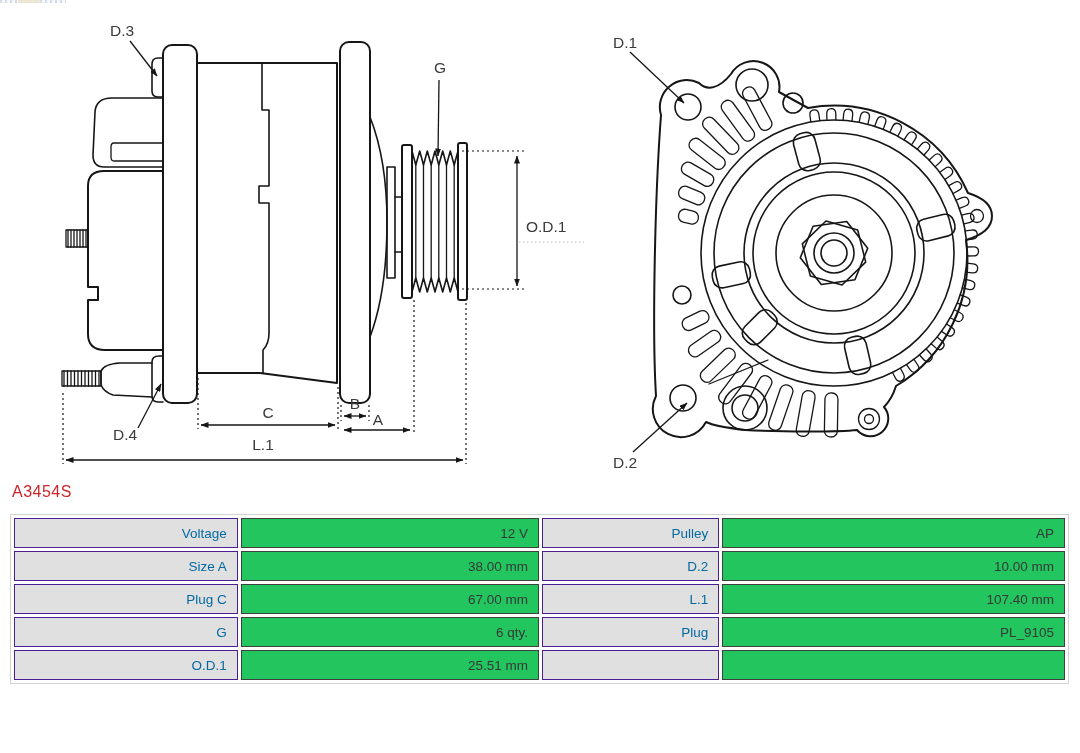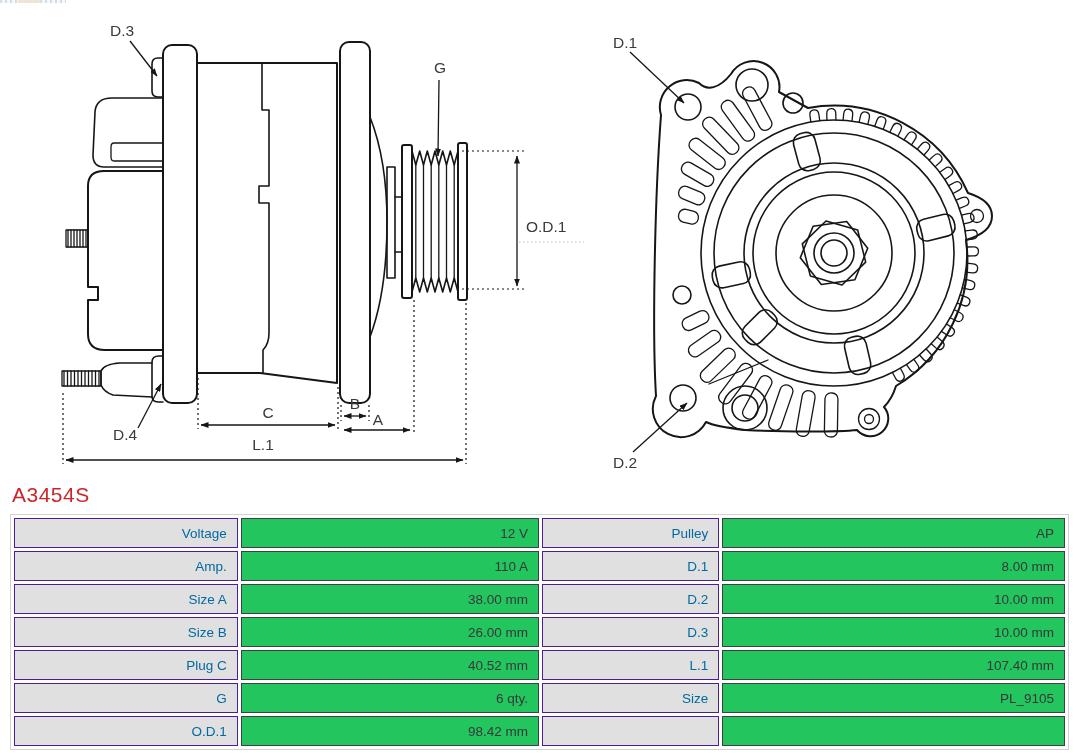--- a/index.html
+++ b/index.html
@@ -21,21 +21,21 @@
   #diagram .ln{stroke:#161616;fill:none;stroke-linecap:round;stroke-linejoin:round;}
   #diagram .s2{stroke-width:2;}
   #diagram .s16{stroke-width:1.6;}
   #diagram .s13{stroke-width:1.3;}
   #diagram .dim{stroke:#161616;stroke-width:1.3;fill:none;}
   #diagram .dot{stroke:#161616;stroke-width:1.2;fill:none;stroke-dasharray:2 3;}
   #diagram .faint{stroke:#bdbdbd;stroke-width:1.2;fill:none;stroke-dasharray:1.5 2.5;}
   #diagram text{font-family:"Liberation Sans",sans-serif;font-size:15.5px;fill:#3a3a3a;}
   .part-number{
     position:absolute;left:12px;top:483px;
-    font-size:21px;color:#cc2529;letter-spacing:.5px;
+    font-size:16px;color:#cc2529;letter-spacing:.5px;
   }
   .spec-wrap{
     position:absolute;left:10px;top:514px;width:1057px;
     border:1px solid #d2d2d2;background:#fff;
   }
   table.spec{
     border-collapse:separate;border-spacing:3px;width:100%;
     table-layout:fixed;font-size:13.5px;
   }
   table.spec td{
@@ -270,50 +270,38 @@
         <col style="width:340px">
     </colgroup>
     <tbody>
       <tr>
         <td class="lbl">Voltage</td>
         <td class="val">12 V</td>
         <td class="lbl">Pulley</td>
         <td class="val">AP</td>
       </tr>
       <tr>
-        <td class="lbl">Amp.</td>
-        <td class="val">110 A</td>
-        <td class="lbl">D.1</td>
-        <td class="val">8.00 mm</td>
-      </tr>
-      <tr>
         <td class="lbl">Size A</td>
         <td class="val">38.00 mm</td>
         <td class="lbl">D.2</td>
         <td class="val">10.00 mm</td>
       </tr>
       <tr>
-        <td class="lbl">Size B</td>
-        <td class="val">26.00 mm</td>
-        <td class="lbl">D.3</td>
-        <td class="val">10.00 mm</td>
-      </tr>
-      <tr>
         <td class="lbl">Plug C</td>
-        <td class="val">40.52 mm</td>
+        <td class="val">67.00 mm</td>
         <td class="lbl">L.1</td>
         <td class="val">107.40 mm</td>
       </tr>
       <tr>
         <td class="lbl">G</td>
         <td class="val">6 qty.</td>
-        <td class="lbl">Size</td>
+        <td class="lbl">Plug</td>
         <td class="val">PL_9105</td>
       </tr>
       <tr>
         <td class="lbl">O.D.1</td>
-        <td class="val">98.42 mm</td>
+        <td class="val">25.51 mm</td>
         <td class="lbl"></td>
         <td class="val"></td>
       </tr>
     </tbody>
   </table>
 </div>
 
 </body></html>

